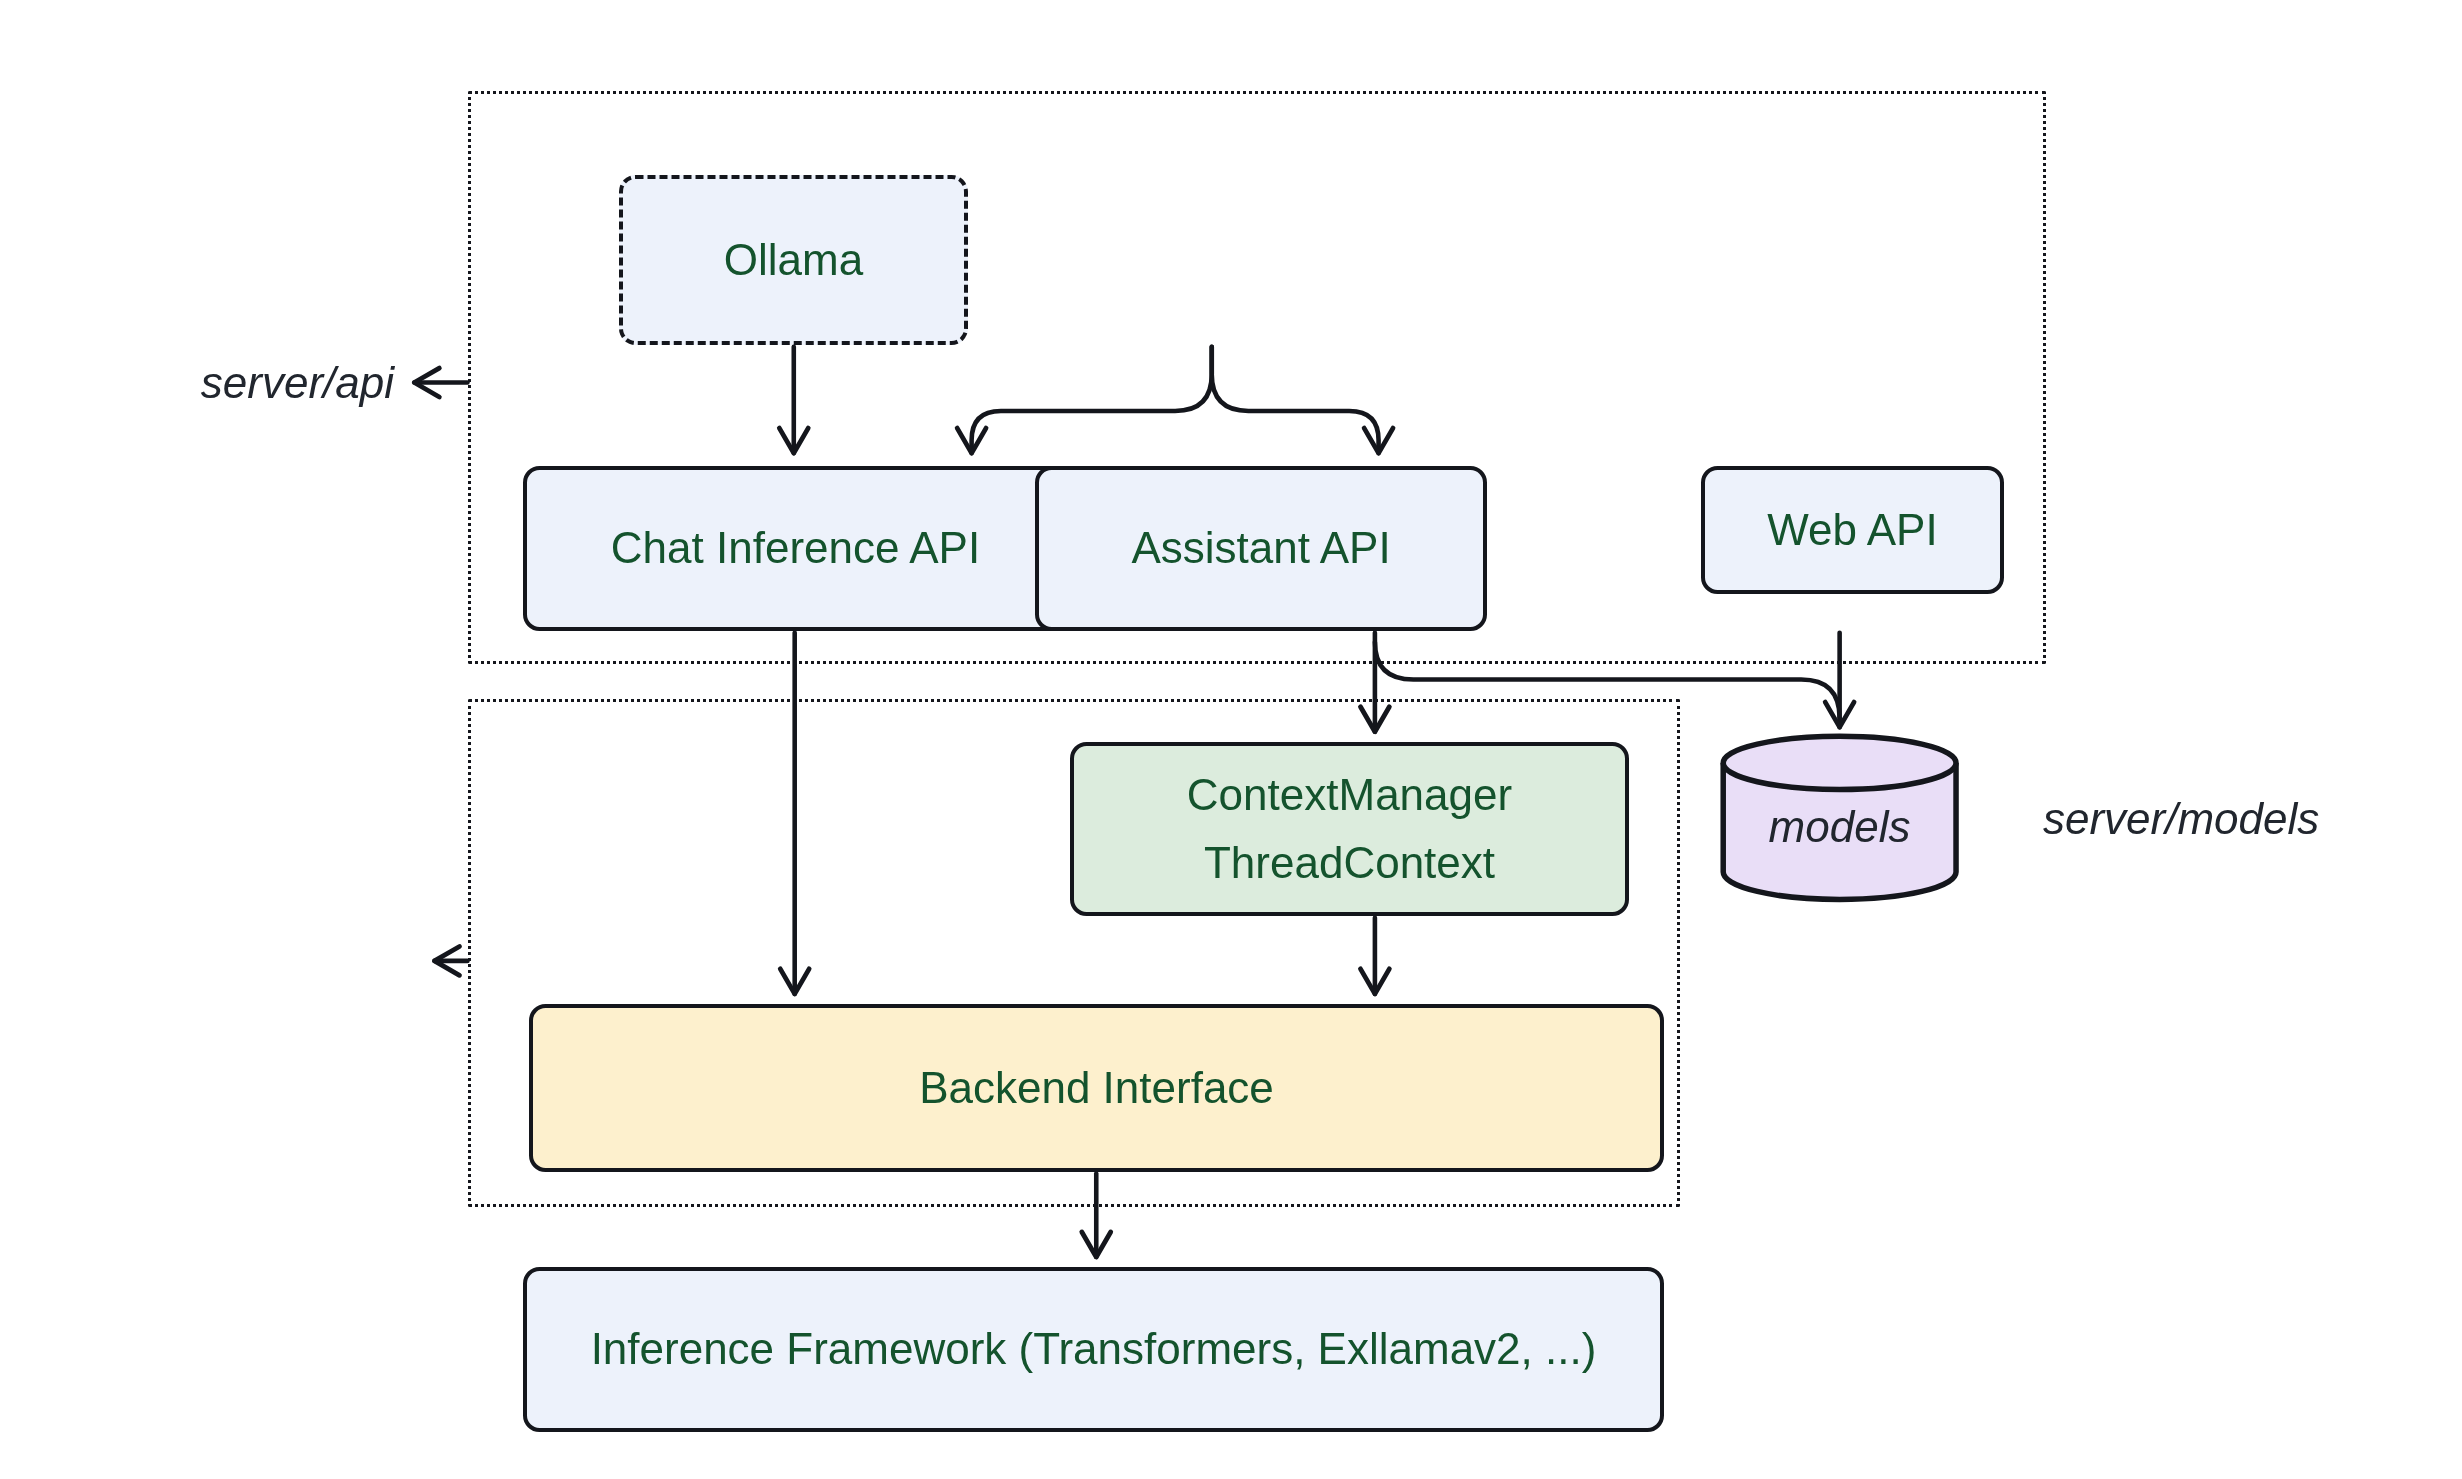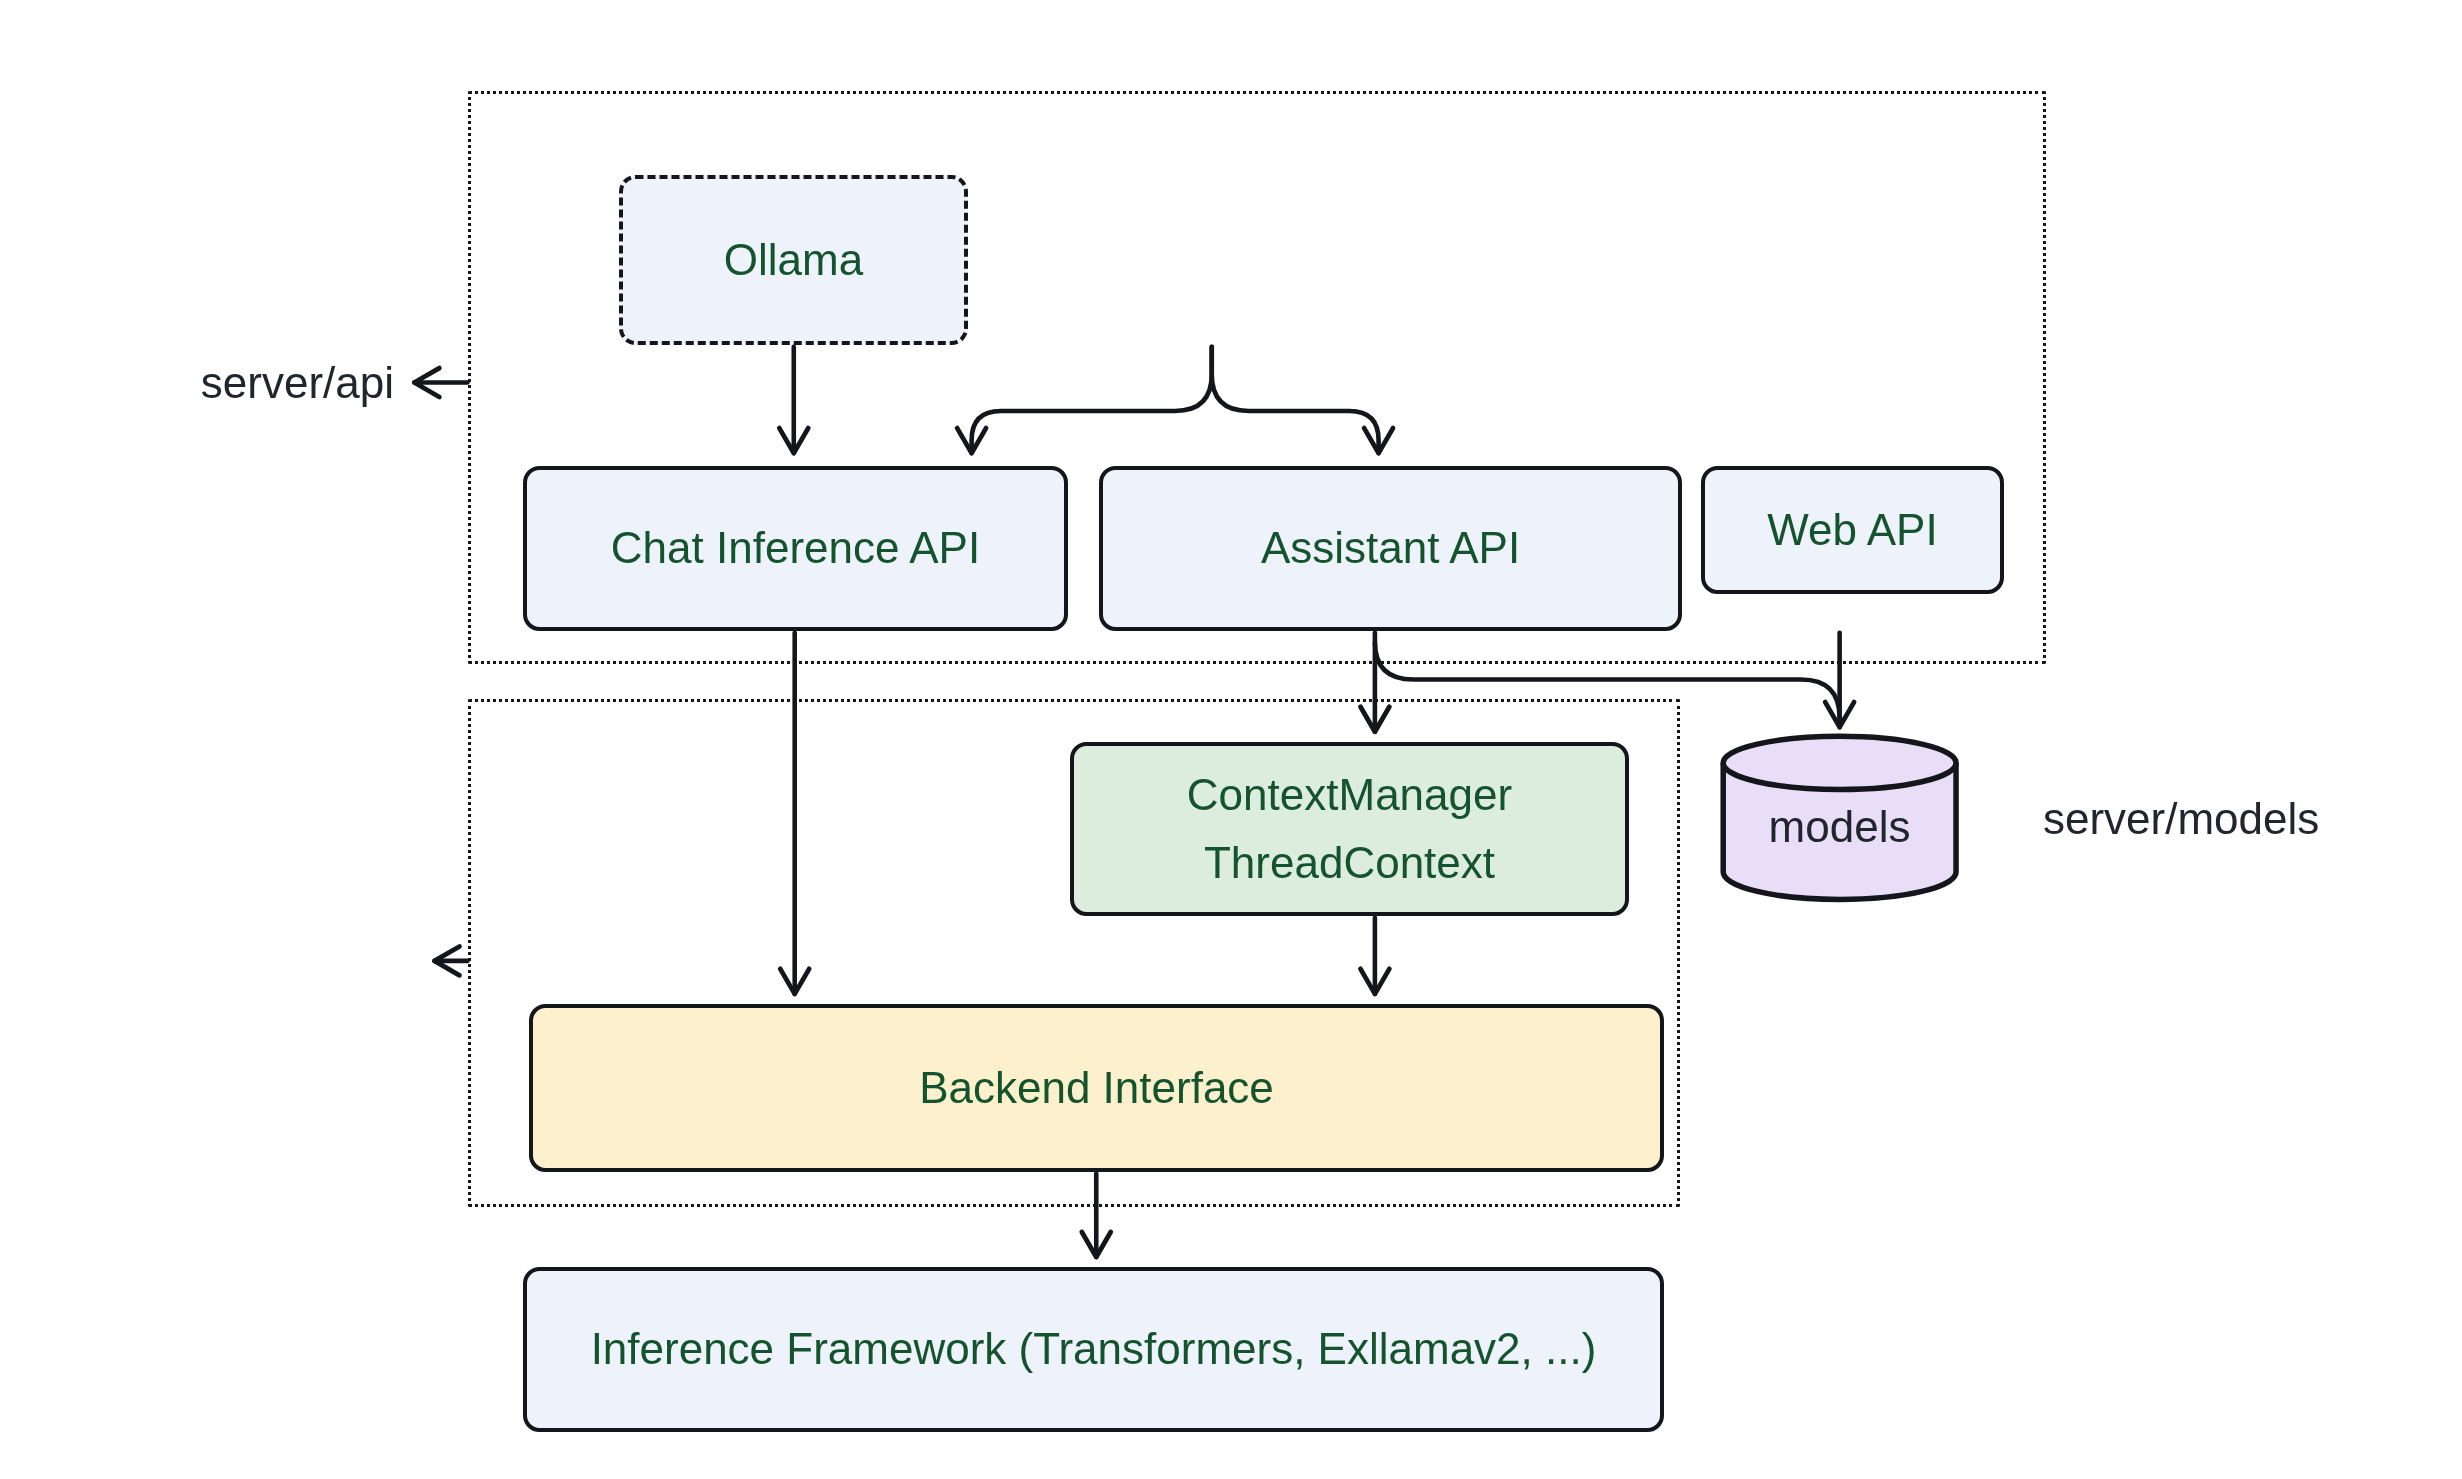--- a/index.html
+++ b/index.html
@@ -38,21 +38,21 @@
     color:#21262e;
     white-space:nowrap;
   }
   .right-align{text-align:right;}
   svg.overlay{
     position:absolute;left:0;top:0;
     pointer-events:none;
     z-index:5;
   }
   .nodes-layer{position:absolute;left:0;top:0;width:100%;height:100%;z-index:2;}
-  .labels-layer{position:absolute;left:0;top:0;width:100%;height:100%;z-index:6;}
+  .labels-layer{position:absolute;left:0;top:0;width:100%;height:100%;z-index:6;font-style:italic;}
   .stack{display:flex;flex-direction:column;}
 </style>
 </head>
 <body>
 
 <div id="canvas">
 
   <div class="container" style="left:468px;top:91px;width:1572px;height:567px;"></div>
   <div class="container" style="left:468px;top:699px;width:1206px;height:502px;"></div>
 
@@ -60,21 +60,21 @@
 
     <div class="node dashed" style="left:619px;top:175px;width:349px;height:170px;">
       <span>Ollama</span>
     </div>
 
 
     <div class="node" style="left:523px;top:466px;width:545px;height:165px;">
       <span>Chat Inference API</span>
     </div>
 
-    <div class="node" style="left:1099px;top:466px;width:583px;height:165px;">
+    <div class="node" style="left:1035px;top:466px;width:452px;height:165px;">
       <span>Assistant API</span>
     </div>
 
     <div class="node" style="left:1701px;top:466px;width:303px;height:128px;">
       <span>Web API</span>
     </div>
 
     <div class="node green stack" style="left:1070px;top:742px;width:559px;height:174px;">
       <span>ContextManager</span>
       <span>ThreadContext</span>

